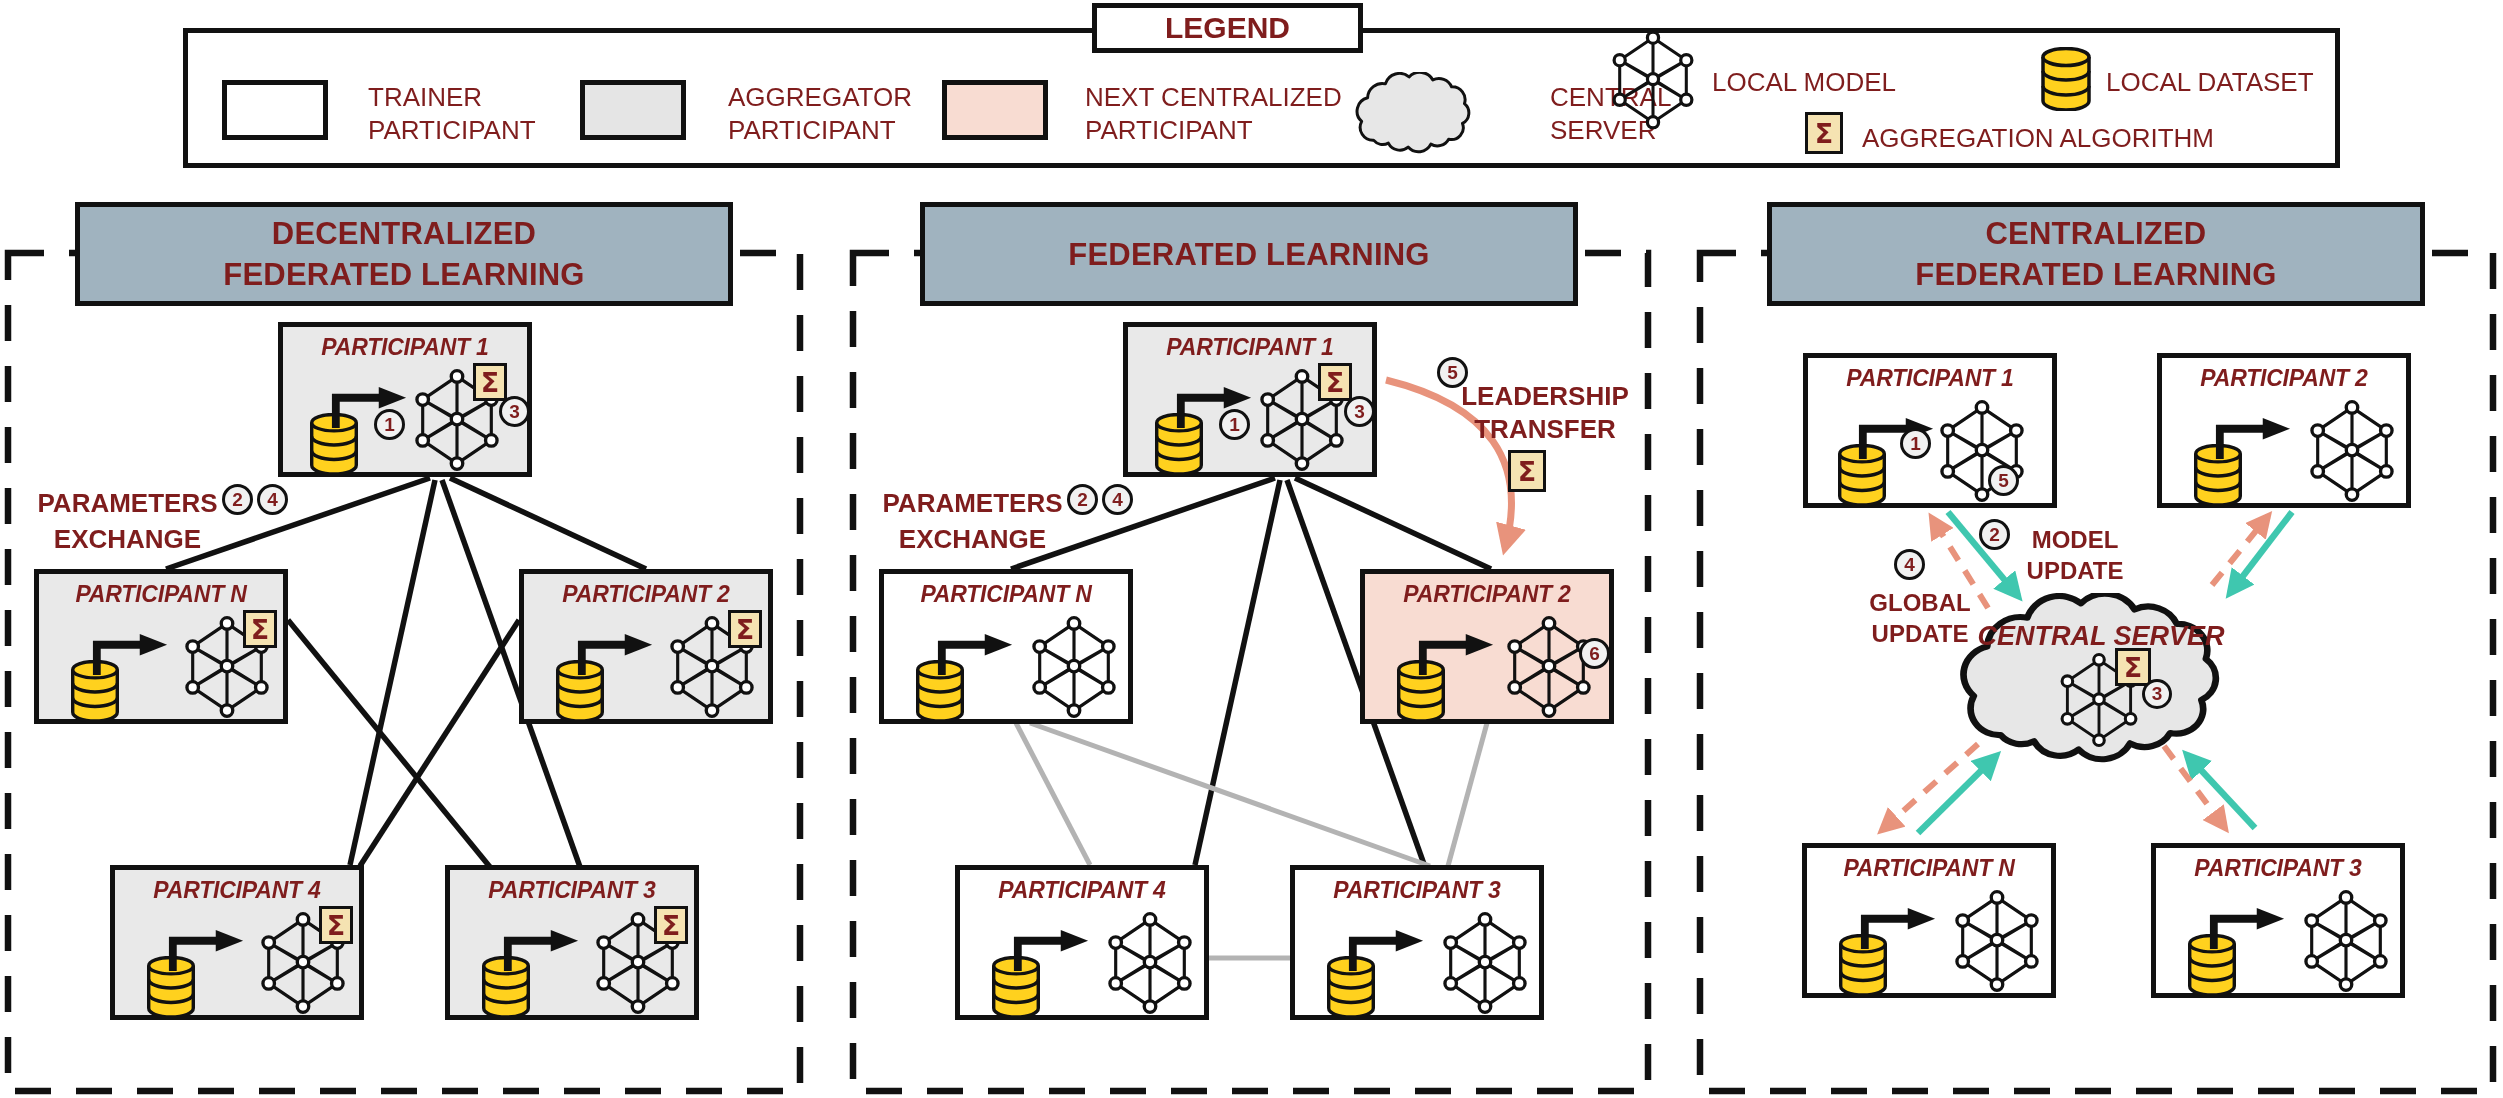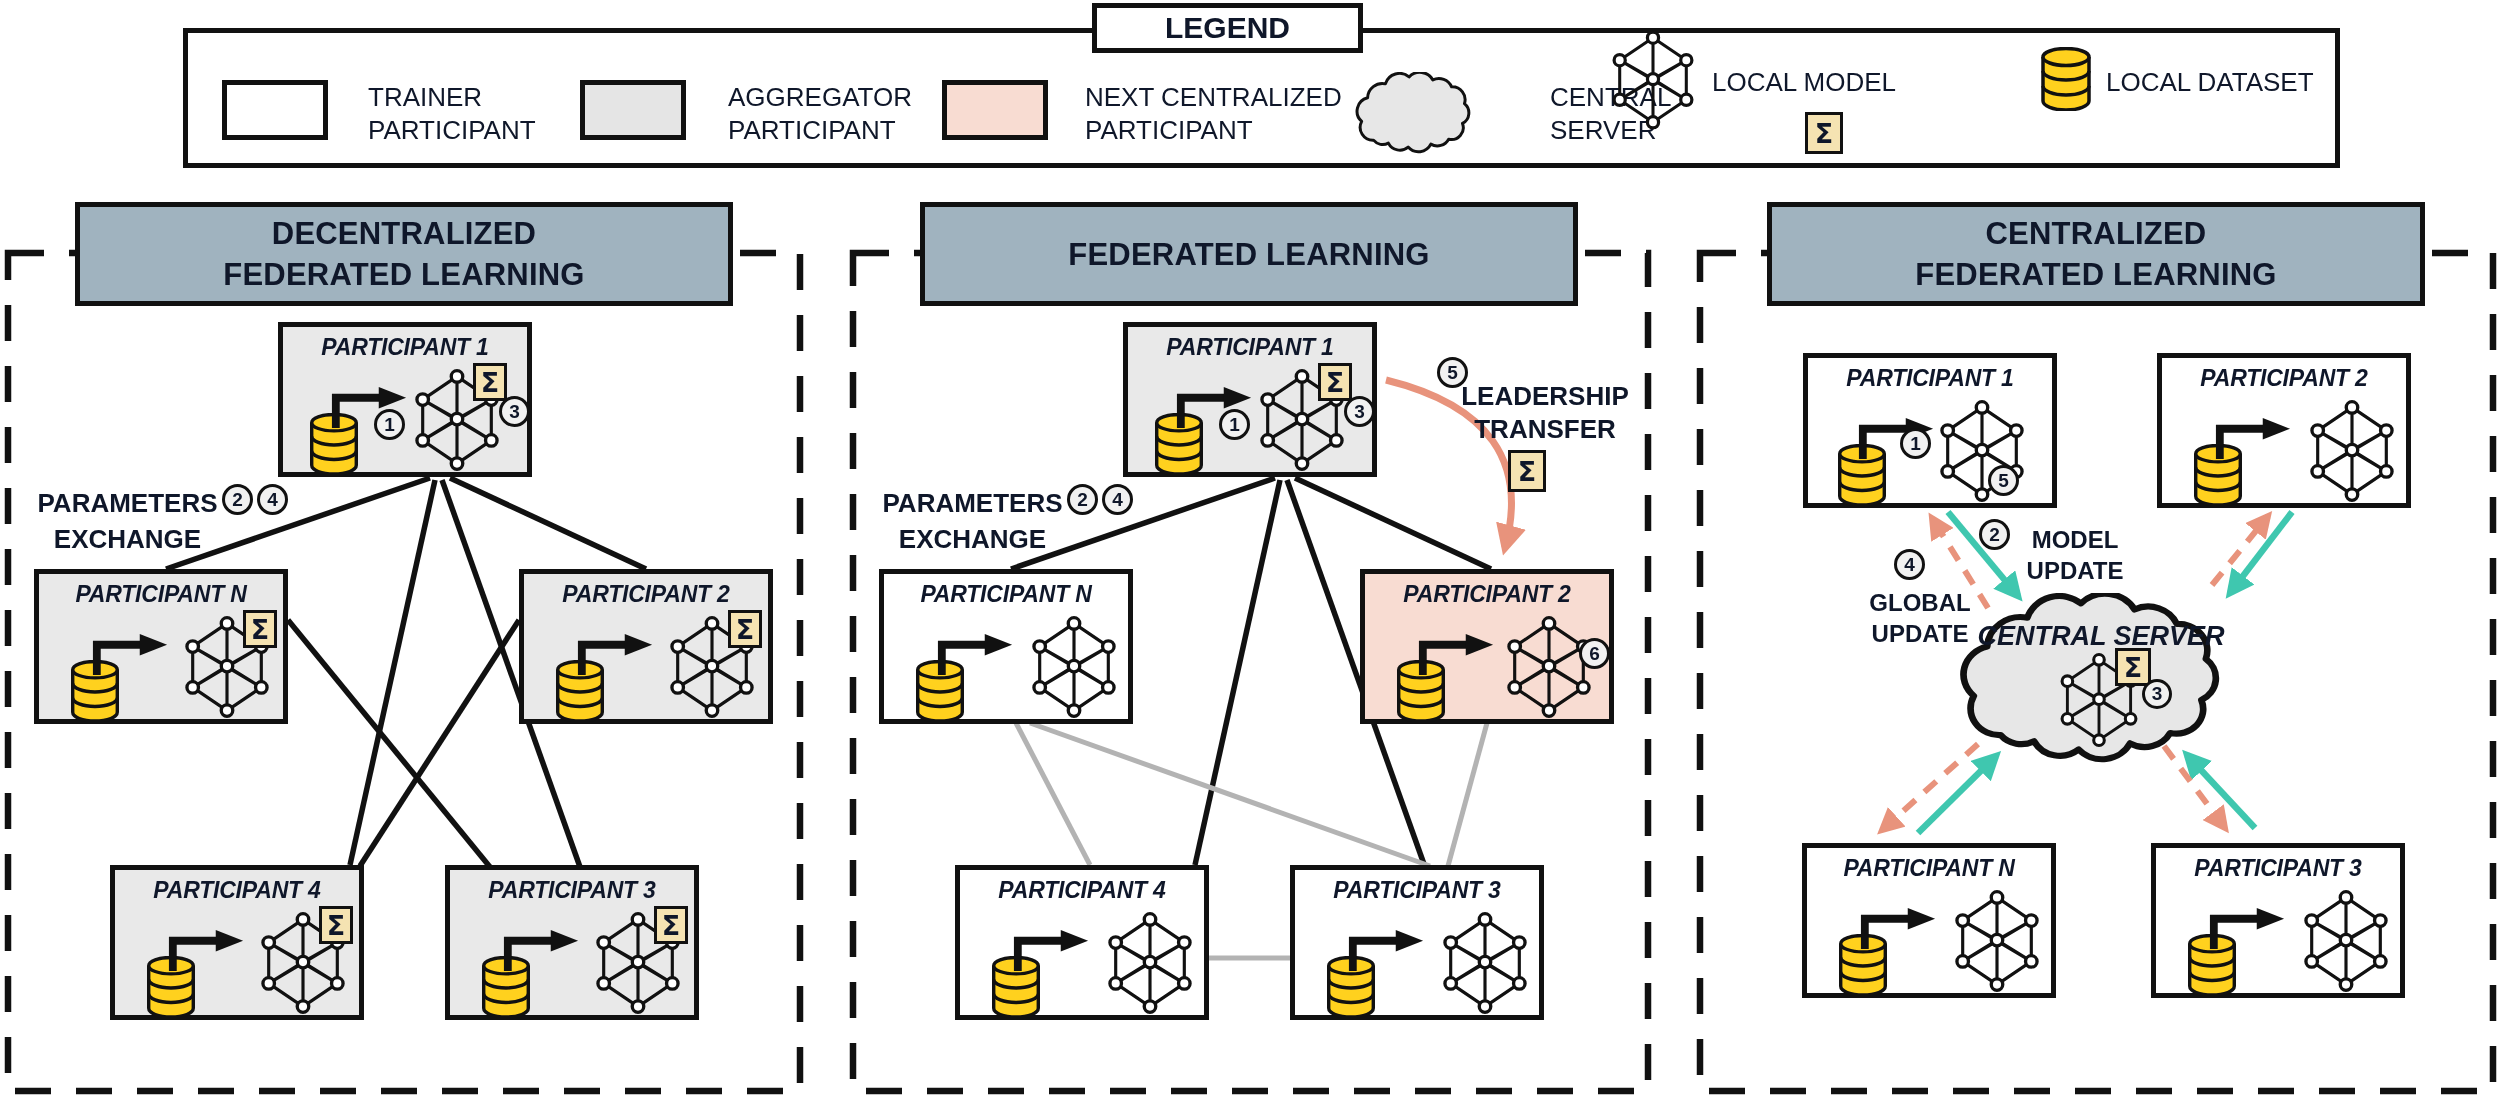--- a/index.html
+++ b/index.html
@@ -1,17 +1,17 @@
 <!DOCTYPE html>
 <html><head>
 <meta charset="utf-8">
 <style>
   html,body{margin:0;padding:0;background:#fff;}
   #canvas{position:relative;width:2503px;height:1098px;background:#fff;overflow:hidden;
-          font-family:"Liberation Sans",sans-serif;color:#0f172a;}
+          font-family:"Liberation Sans",sans-serif;color:#7f1d1d;}
   svg{display:block;}
   .abs{position:absolute;}
   
   #lines{position:absolute;left:0;top:0;z-index:1;}
   
   .hdr{position:absolute;width:658px;height:104px;background:#a0b3bf;border:5px solid #111;
        box-sizing:border-box;z-index:3;display:flex;flex-direction:column;align-items:center;
        justify-content:center;font-weight:700;font-size:31px;line-height:41px;
        letter-spacing:.2px;}
   
@@ -159,20 +159,21 @@
     <span style="display:block">CENTRAL</span>
     <span style="display:block">SERVER</span>
   </div>
   <svg class="abs" style="left:1608px;top:30px;z-index:3" width="90" height="100" viewBox="0 0 100 110">
       <use href="#sym-nn"></use>
     </svg>
   <div class="lgl" style="left:1712px;top:66px"><span>LOCAL MODEL</span></div>
   <div class="sigmabox" style="left:1805px;top:112px;width:38px;height:42px">
     <span>Σ</span>
   </div>
+  <div class="lgl" style="left:1862px;top:122px"><span>AGGREGATION ALGORITHM</span></div>
   <svg class="abs" style="left:2040px;top:46px;z-index:3" width="52" height="66" viewBox="0 0 52 64">
       <use href="#sym-db"></use>
     </svg>
   <div class="lgl" style="left:2106px;top:66px"><span>LOCAL DATASET</span></div>
 
   <div class="hdr" style="left:75px;top:202px">
     <span>DECENTRALIZED</span>
     <span>FEDERATED LEARNING</span>
   </div>
   <div class="hdr" style="left:920px;top:202px">

